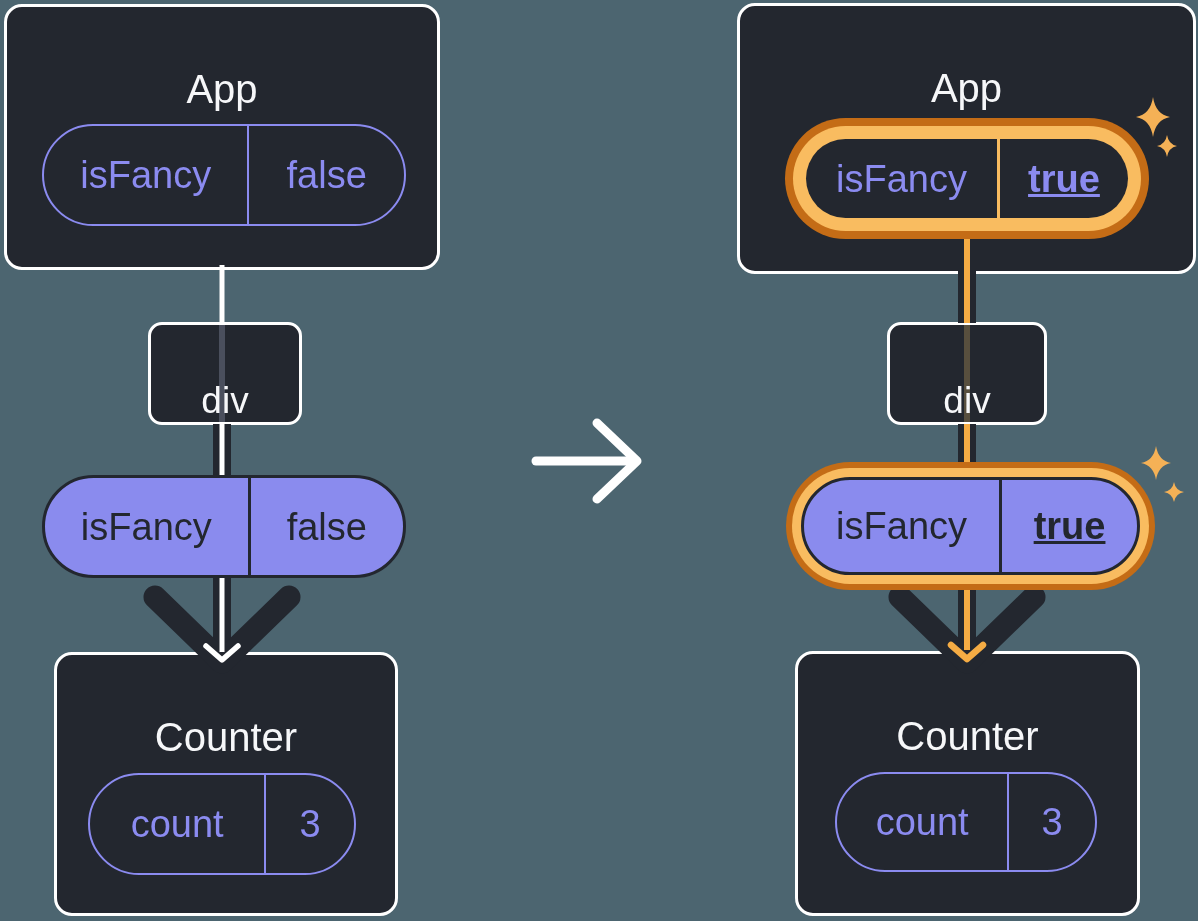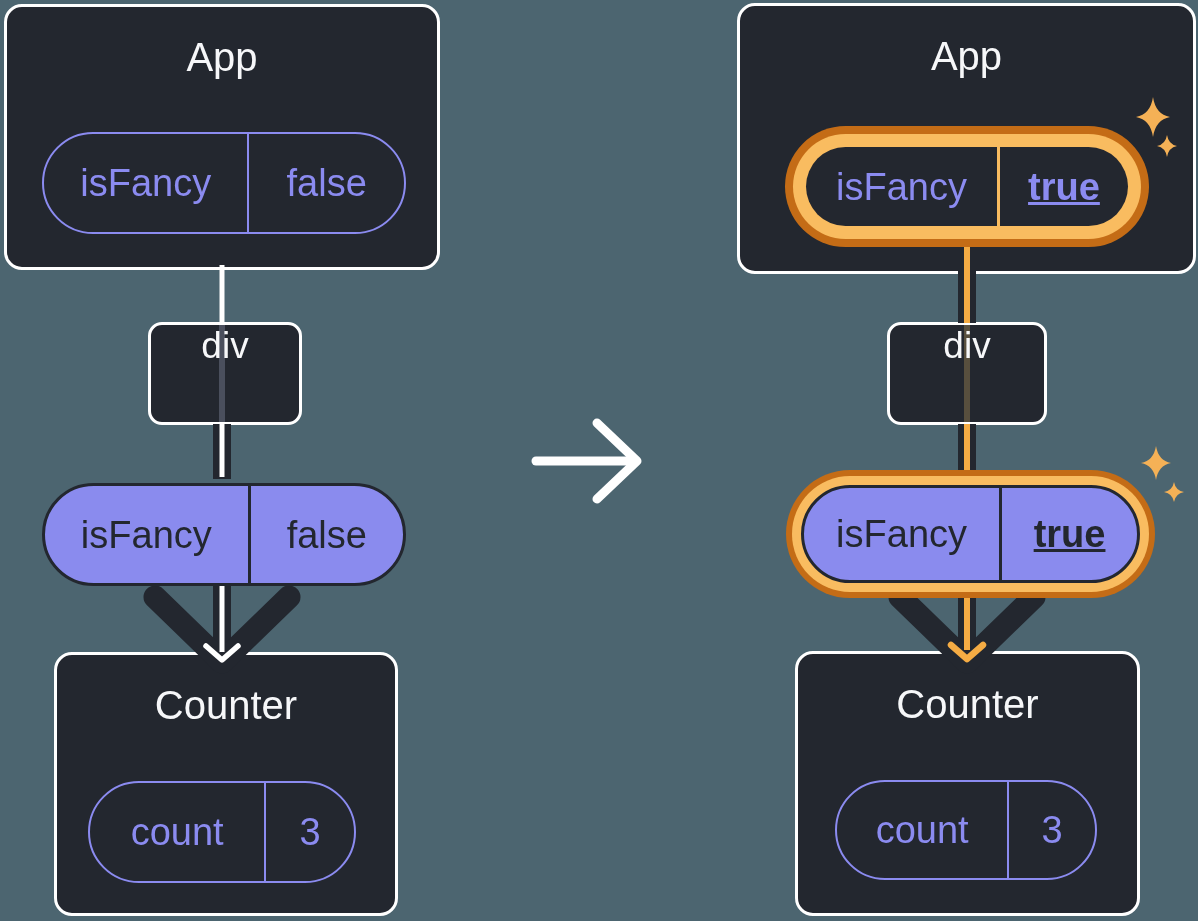--- a/index.html
+++ b/index.html
@@ -6,35 +6,35 @@
   body{
     width:1198px;height:921px;position:relative;overflow:hidden;
     background:#4C6570;
     font-family:"Liberation Sans", sans-serif;
   }
   .node{
     position:absolute;background:#23272F;border:3px solid #FFFFFF;
     border-radius:18px;box-sizing:border-box;z-index:1;
   }
   .node-title{
-    position:absolute;left:0;right:0;top:30px;text-align:center;
+    position:absolute;left:0;right:0;top:62px;text-align:center;
     font-size:40px;font-weight:500;color:#F6F7F9;line-height:1;
   }
   .div-node{
-    border-radius:14px;display:flex;align-items:flex-start;justify-content:center;
+    border-radius:14px;display:flex;align-items:flex-end;justify-content:center;
   }
   .div-label{
     position:relative;font-size:37px;font-weight:500;color:#F6F7F9;
   }
   .dim-line{
     position:absolute;top:0;bottom:0;width:6px;
   }
   .pill{
     position:absolute;box-sizing:border-box;border-radius:999px;
-    display:flex;align-items:flex-end;z-index:5;font-size:38px;line-height:1;margin-top:8px;
+    display:flex;align-items:flex-end;z-index:5;font-size:38px;line-height:1;
   }
   .pill .cell{
     display:flex;align-items:center;justify-content:center;height:100%;
     box-sizing:border-box;
   }
   .pill-outline{border:2px solid #8B8BF0;color:#8B8BF0;}
   .pill-outline .cell.value{border-left:2px solid #8B8BF0;}
   .pill-solid{background:#8A8BEE;border:3px solid #23272F;color:#23272F;}
   .pill-solid .cell.value{border-left:3px solid #23272F;}
   .pill-hl-dark{

